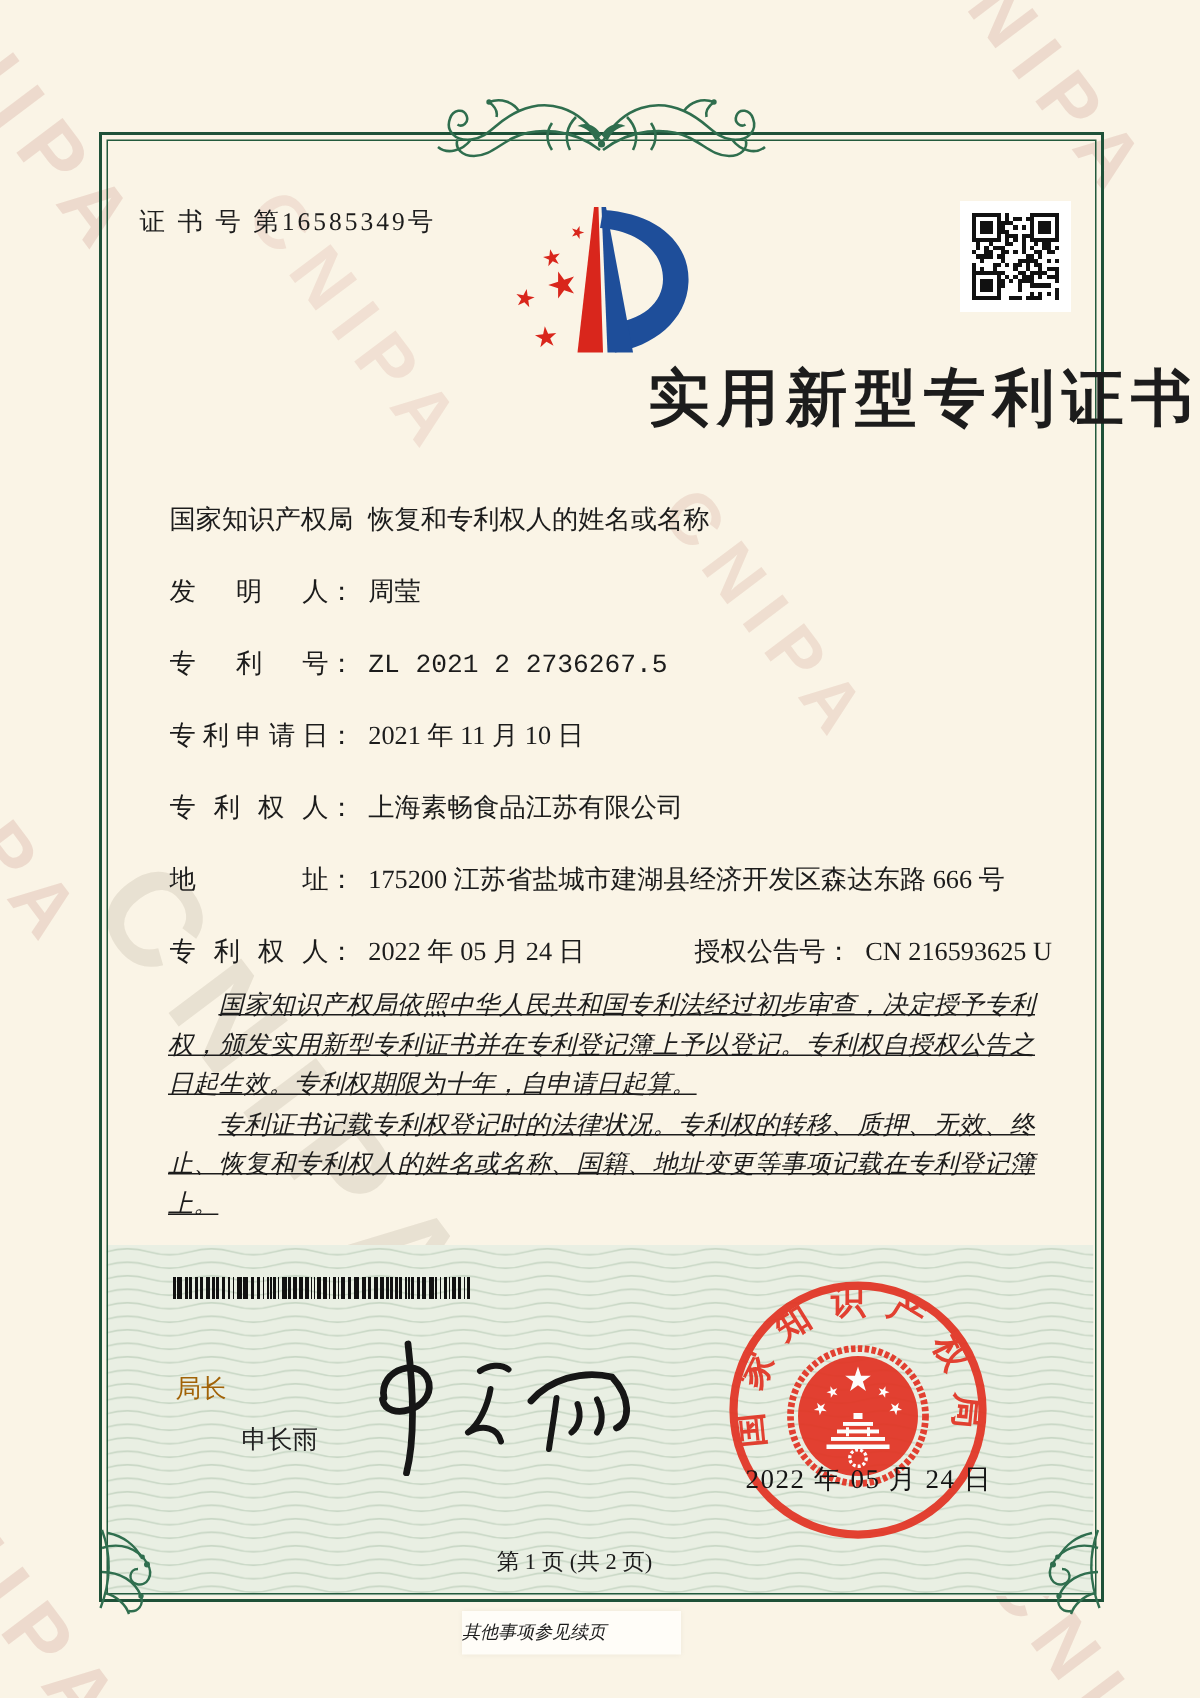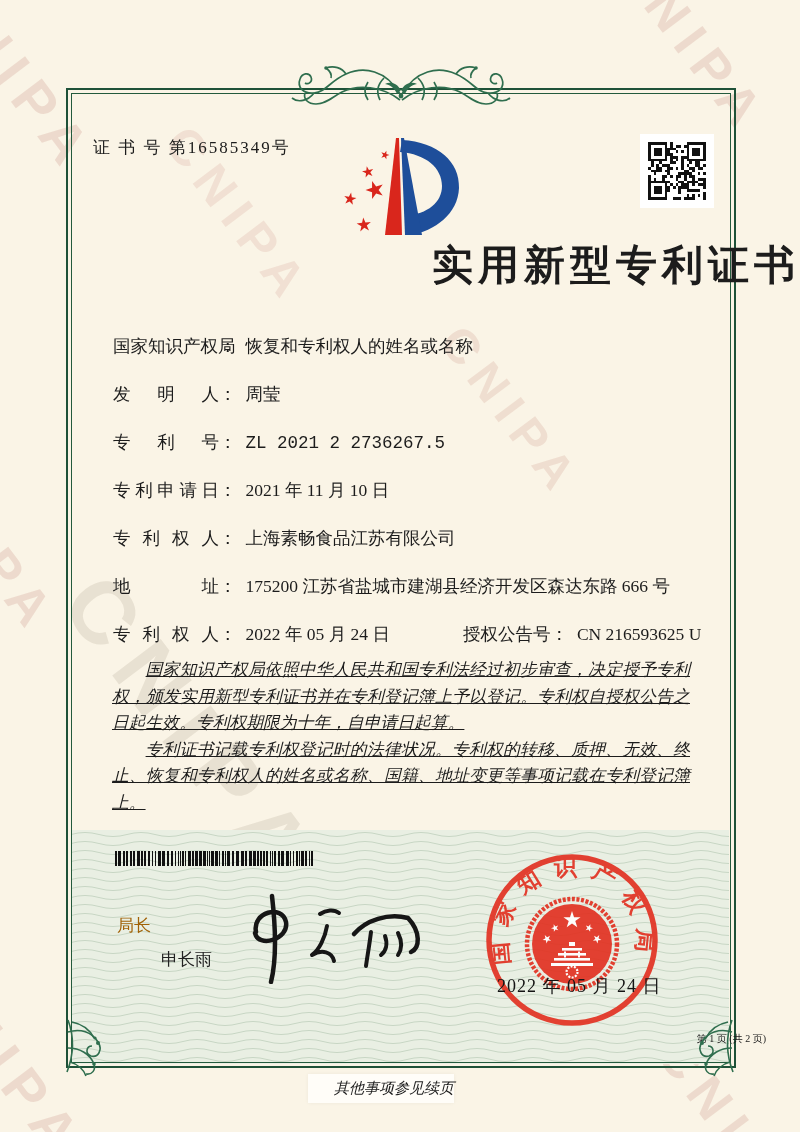--- a/index.html
+++ b/index.html
@@ -39,23 +39,23 @@
   .signer-title{position:absolute;left:117px;top:914px;font-size:17px;z-index:4;
         font-family:"Liberation Sans","DejaVu Sans",sans-serif;color:#a16207;}
   .signer-name{position:absolute;left:117px;top:948px;font-size:17px;z-index:4;
         font-family:Liberation Mono, monospace;color:#222;margin-left:44px;}
   .signature{position:absolute;left:228px;top:892px;z-index:4;}
   
   .seal{position:absolute;left:484px;top:852px;z-index:4;}
   .seal-date{position:absolute;left:497px;top:974px;font-size:18px;letter-spacing:1px;
              color:#141414;z-index:5;white-space:nowrap;}
   
-  .page-info{position:absolute;left:0;right:34px;top:1032px;text-align:right;font-size:10px;z-index:4;}
+  .page-info{position:absolute;left:0;right:34px;top:1032px;text-align:center;font-size:15px;z-index:4;}
   .cont-note{position:absolute;left:308px;top:1074px;width:146px;height:29px;line-height:29px;
-             background:#fffdf8;text-align:right;font-size:15px;font-style:italic;z-index:4;
+             background:#fffdf8;text-align:left;font-size:12px;font-style:italic;z-index:4;
              box-shadow:0 0 4px rgba(0,0,0,.05);}
   .ornament{z-index:5;}
 </style>
 </head>
 <body>
 
 <div class="wm" style="left:-34px;top:-36px;font-size:56px;">CNIPA</div>
 <div class="wm" style="left:196px;top:118px;font-size:50px;color:rgba(213,164,152,.24);">CNIPA</div>
 <div class="wm" style="left:648px;top:-60px;font-size:52px;">CNIPA</div>
 <div class="wm" style="left:470px;top:318px;font-size:48px;color:rgba(213,164,152,.28);">CNIPA</div>

